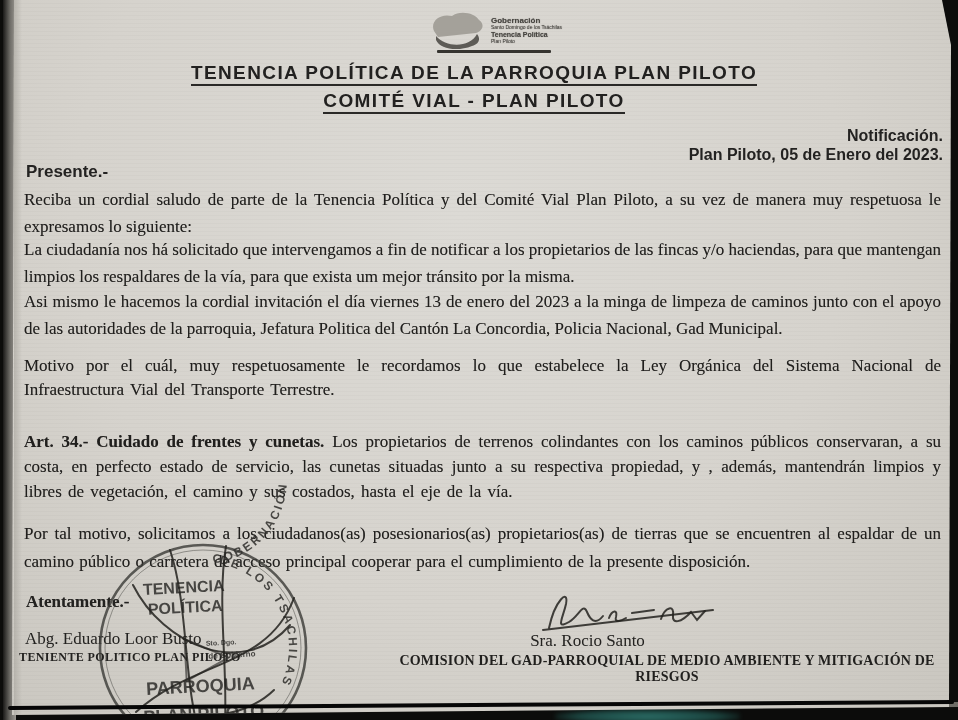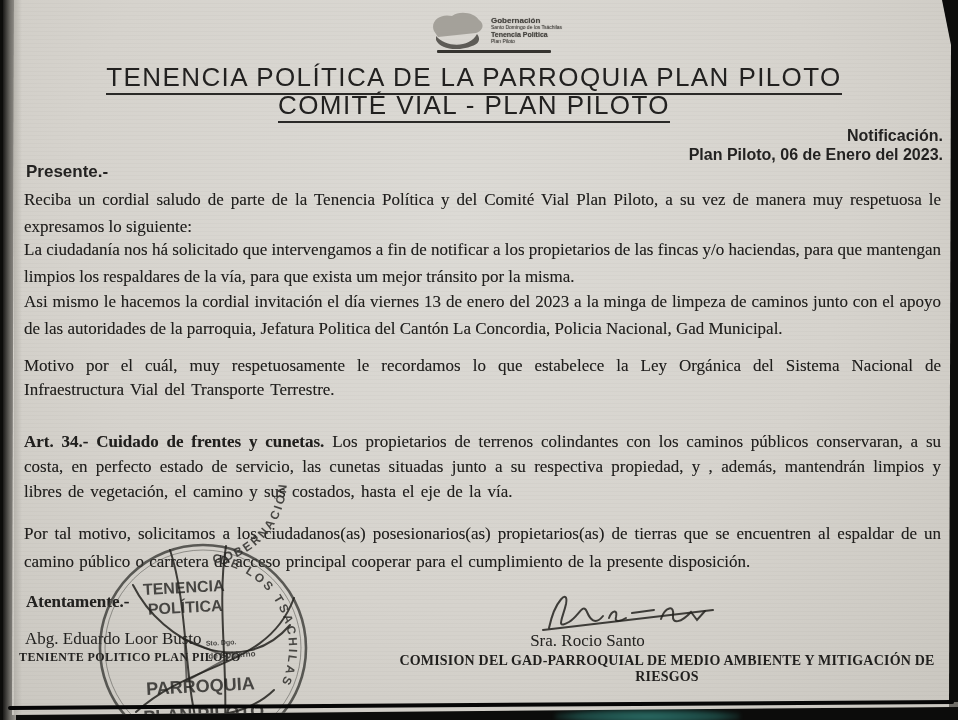--- a/index.html
+++ b/index.html
@@ -47,22 +47,22 @@
   .logo-blob{flex:0 0 auto;opacity:.92;}
   .logo-text{display:flex;flex-direction:column;justify-content:center;color:#45433f;line-height:1.15;
     text-shadow:0 0 1px rgba(60,58,54,.5);font-family:"Liberation Sans",sans-serif;}
   .logo-l1{font-size:8px;font-weight:700;}
   .logo-l2{font-size:5px;}
   .logo-l3{font-size:7px;font-weight:700;}
   .logo-l4{font-size:5px;}
   .logo-rule{position:absolute;left:437px;top:50px;width:114px;height:3px;background:#35332f;border-radius:1px;}
   .title{
     position:absolute;left:0;right:10px;text-align:center;
-    font-family:"Liberation Sans",sans-serif;font-weight:400;color:#222120;
-    font-size:26px;letter-spacing:1.4px;
+    font-family:"Liberation Sans",sans-serif;font-weight:700;color:#222120;
+    font-size:19px;letter-spacing:1.4px;
   }
   .title span{border-bottom:2.5px solid #2a2927;padding-bottom:1px;}
   .t1{top:62px;}
   .t2{top:90px;}
   .meta-block{
     position:absolute;right:15px;text-align:right;
     font-family:"Liberation Sans",sans-serif;font-weight:700;color:#232221;
   }
   .meta-notif{top:127px;font-size:16px;}
   .meta-date{top:146px;font-size:16px;}
@@ -125,21 +125,21 @@
         <span class="logo-l3">Tenencia Política</span>
         <span class="logo-l4">Plan Piloto</span>
       </div>
     </div>
     <div class="logo-rule"></div>
 
     <div class="title t1"><span>TENENCIA POLÍTICA DE LA PARROQUIA PLAN PILOTO</span></div>
     <div class="title t2"><span>COMITÉ VIAL - PLAN PILOTO</span></div>
 
     <div class="meta-block meta-notif">Notificación.</div>
-    <div class="meta-block meta-date">Plan Piloto, 06 de Enero del 2023.</div>
+    <div class="meta-block meta-date">Plan Piloto, 05 de Enero del 2023.</div>
 
     <div class="salutation">Presente.-</div>
     <div class="para p1 ink">Reciba un cordial saludo de parte de la Tenencia Política y del Comité Vial Plan Piloto, a su vez de manera muy respetuosa le expresamos lo siguiente:</div>
     <div class="para p2 ink">La ciudadanía nos há solicitado que intervengamos a fin de notificar a los propietarios de las fincas y/o haciendas, para que mantengan limpios los respaldares de la vía, para que exista um mejor tránsito por la misma.</div>
     <div class="para p3 ink">Asi mismo le hacemos la cordial invitación el día viernes 13 de enero del 2023 a la minga de limpeza de caminos  junto con el apoyo de las autoridades de la parroquia,  Jefatura Politica del Cantón La Concordia,  Policia Nacional, Gad Municipal.</div>
     <div class="para p4 ink">Motivo por el cuál, muy respetuosamente le recordamos lo que estabelece la Ley Orgánica del Sistema Nacional de Infraestructura Vial del Transporte Terrestre.</div>
     <div class="para p5 ink">
       <span class="lead">Art. 34.- Cuidado de frentes y cunetas.</span><span> Los propietarios de terrenos colindantes con los caminos públicos conservaran, a su costa, en perfecto estado de servicio, las cunetas situadas junto a su respectiva propiedad, y , además, mantendrán limpios y libres de vegetación, el camino y sus costados, hasta el eje de la vía.</span>
     </div>
     <div class="para p6 ink">Por tal motivo, solicitamos a los ciudadanos(as) posesionarios(as) propietarios(as) de tierras que se encuentren al espaldar de un camino público o carretera de acceso principal cooperar para el cumplimiento de la presente disposición.</div>

